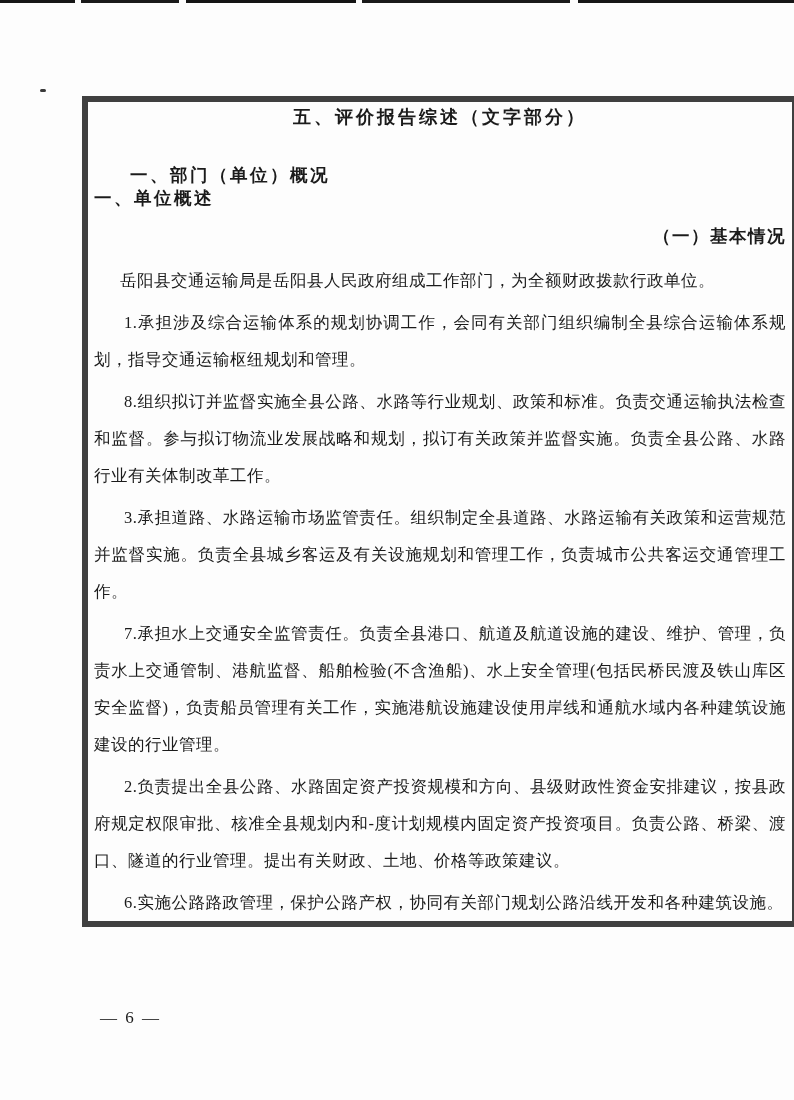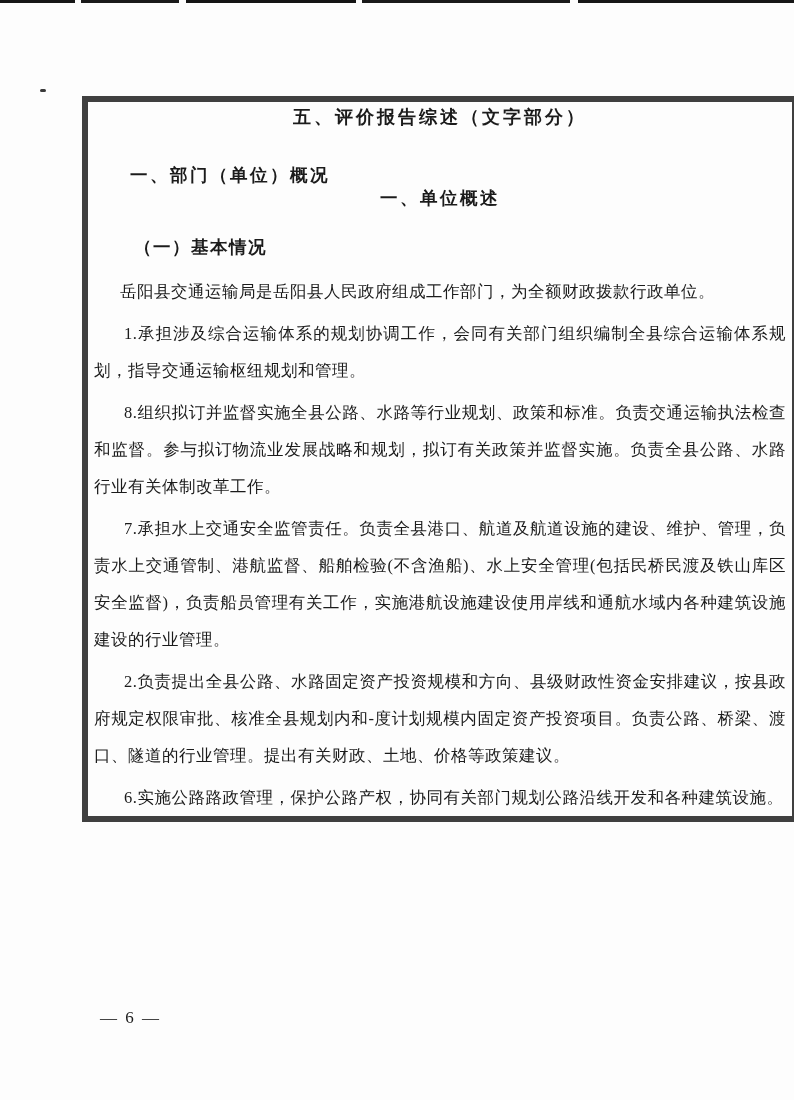--- a/index.html
+++ b/index.html
@@ -67,28 +67,28 @@
     line-height: 23px;
     letter-spacing: 2.5px;
   }
   .h-unit {
     margin: 0;
     padding-left: 0;
     font-size: 17.5px;
     font-weight: 700;
     line-height: 23px;
     letter-spacing: 2.5px;
-    text-align: center;
   }
   .h-sub {
-    margin: 26px 0 0 0;
+    margin: 15px 0 0 0;
     font-size: 17.5px;
     font-weight: 700;
     line-height: 23px;
     letter-spacing: 1.5px;
+    text-align: right;
   }
   .h-basic { padding-left: 40px; }
   .h-duties { margin-top: 15px; padding-left: 22px; }
   .body-p {
     margin: 0;
     font-size: 16.5px;
     line-height: 37px;
     text-align: justify;
     letter-spacing: 0.5px;
   }
@@ -126,20 +126,21 @@
 
     <h3 class="h-sub h-basic">（一）基本情况</h3>
 
     <p class="body-p p-basic">岳阳县交通运输局是岳阳县人民政府组成工作部门，为全额财政拨款行政单位。</p>
 
 
     <p class="body-p duty">1.承担涉及综合运输体系的规划协调工作，会同有关部门组织编制全县综合运输体系规划，指导交通运输枢纽规划和管理。</p>
 
     <p class="body-p duty">8.组织拟订并监督实施全县公路、水路等行业规划、政策和标准。负责交通运输执法检查和监督。参与拟订物流业发展战略和规划，拟订有关政策并监督实施。负责全县公路、水路行业有关体制改革工作。</p>
 
+    <p class="body-p duty">3.承担道路、水路运输市场监管责任。组织制定全县道路、水路运输有关政策和运营规范并监督实施。负责全县城乡客运及有关设施规划和管理工作，负责城市公共客运交通管理工作。</p>
 
     <p class="body-p duty">7.承担水上交通安全监管责任。负责全县港口、航道及航道设施的建设、维护、管理，负责水上交通管制、港航监督、船舶检验(不含渔船)、水上安全管理(包括民桥民渡及铁山库区安全监督)，负责船员管理有关工作，实施港航设施建设使用岸线和通航水域内各种建筑设施建设的行业管理。</p>
 
     <p class="body-p duty">2.负责提出全县公路、水路固定资产投资规模和方向、县级财政性资金安排建议，按县政府规定权限审批、核准全县规划内和-度计划规模内固定资产投资项目。负责公路、桥梁、渡口、隧道的行业管理。提出有关财政、土地、价格等政策建议。</p>
 
     <p class="body-p duty">6.实施公路路政管理，保护公路产权，协同有关部门规划公路沿线开发和各种建筑设施。</p>
   </div>
 
   <div class="page-number">— 6 —</div>
 

